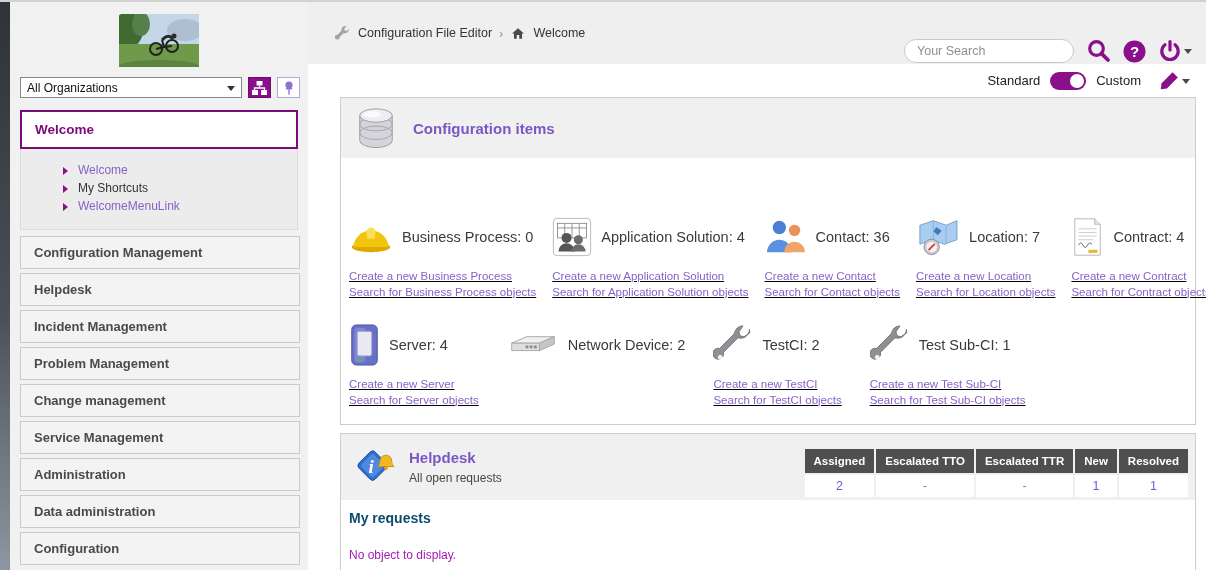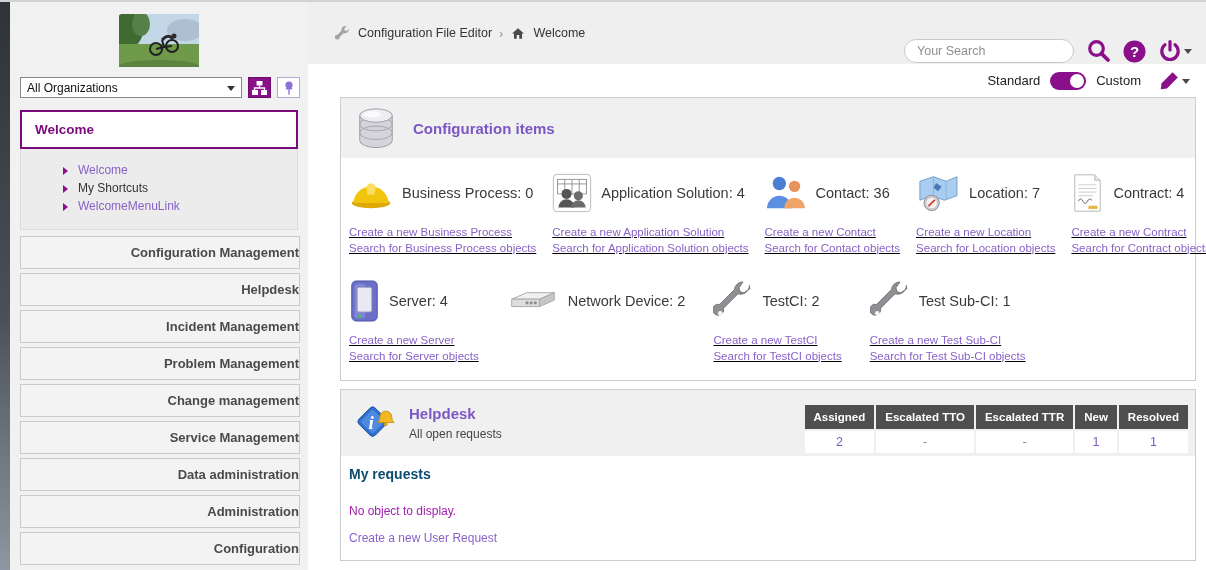--- a/index.html
+++ b/index.html
@@ -22,21 +22,21 @@
   .org-btn{background:#8a0f8a; border:1px solid #6d0b6d;}
   .pin-btn{background:#fff; border:1px solid #b4a6d6;}
 
   .welcome-box{margin:12px 10px 0 10px; background:#fff; border:2px solid #7a0b7a; padding:10px 0 10px 13px; color:#7a0b7a; font-weight:bold; font-size:13.5px; cursor:pointer;}
   .submenu{margin:0 10px; background:#ececec; border:1px solid #dcdcdc; border-top:none; padding:12px 0 14px 42px; font-size:12px;}
   .submenu .it{display:flex; align-items:center; gap:6px; line-height:18px; cursor:pointer;}
   .tri{width:0;height:0;border:4px solid transparent;border-left:5px solid #8a0f8a; margin-top:1px;}
   .sub-link{color:#8862c8;}
   .sub-plain{color:#333;}
 
-  .sections{margin:6px 8px 0 10px;text-align:right;}
+  .sections{margin:6px 8px 0 10px;}
   .section{background:#f3f3f3; border:1px solid #c9c9c9; padding:8px 0 8px 13px; font-weight:bold; font-size:13px; color:#4a4a4a; margin-bottom:4px; cursor:pointer;}
 
   
   .main{flex:1; display:flex; flex-direction:column; background:#fff; min-width:0;border-radius:9px;}
   .topbar{height:62px; background:#efefef; display:flex; align-items:center; padding:0 14px 0 26px; flex:0 0 auto;}
   .crumb{display:flex; align-items:center; gap:7px; font-size:12.5px; color:#333;}
   .crumb .gt{color:#9a9a9a; font-size:13px;}
   .crumb a{color:#333;}
   .search-zone{margin-left:auto; display:flex; align-items:flex-end; gap:12px;margin-top:34px;}
   .search-input{width:170px; height:24px; border:1px solid #c9c9c9; border-radius:12px; padding:0 12px; font-size:12.5px; color:#333; outline:none; font-family:"Liberation Sans",sans-serif;}
@@ -47,21 +47,21 @@
   .content{flex:1; padding:0 10px 0 32px; overflow:hidden;}
   .viewbar{height:33px; display:flex; justify-content:flex-end; align-items:center; gap:10px; padding-right:6px;}
   .viewbar .lbl{font-size:13px; color:#222;}
   .toggle{width:36px; height:18px; border-radius:9px; background:#8a0f8a; position:relative; cursor:pointer;}
   .toggle .knob{position:absolute; top:2px; right:2px; width:14px; height:14px; border-radius:50%; background:#fff;}
 
   .panel{border:1px solid #ccc; background:#fff;}
   .panel-header{background:#f0f0f0; display:flex; align-items:center; gap:14px; padding:8px 12px;}
   .panel-title{color:#7b57c5; font-weight:bold; font-size:15px;}
 
-  .ci-body{padding:12px 6px 6px 6px;}
+  .ci-body{padding:12px 6px 6px 6px;margin-top:44px;}
   .ci-row{display:flex; gap:16px; margin-bottom:22px; padding-left:2px;}
   .ci-cell{display:flex; flex-direction:column;}
   .ci-top{display:flex; align-items:center; gap:9px; min-height:46px;}
   .ci-text{font-size:14.5px; color:#3a3a3a; white-space:nowrap;}
   .ci-label::after{content:": ";}
   .ci-links{margin-top:9px; font-size:11.5px; line-height:1.35; white-space:nowrap;text-decoration:underline;}
   .ci-links a{color:#8862c8; display:block;}
 
   .panel2{margin-top:8px; position:relative;}
   .p2-header{background:#f0f0f0; height:66px; display:flex; align-items:center; gap:14px; padding:0 12px;}
@@ -143,22 +143,22 @@
       </div>
     </div>
 
     <div class="sections">
       <div class="section"><span>Configuration Management</span></div>
       <div class="section"><span>Helpdesk</span></div>
       <div class="section"><span>Incident Management</span></div>
       <div class="section"><span>Problem Management</span></div>
       <div class="section"><span>Change management</span></div>
       <div class="section"><span>Service Management</span></div>
+      <div class="section"><span>Administration</span></div>
       <div class="section"><span>Data administration</span></div>
-      <div class="section"><span>Administration</span></div>
       <div class="section"><span>Configuration</span></div>
     </div>
   </div>
 
   <div class="main">
 
     <div class="topbar">
       <div class="crumb">
         <svg width="17" height="17" viewBox="0 0 24 24">
           <path d="M21 6 a5.5 5.5 0 0 1 -7.2 5.2 L8 17 a3.4 3.4 0 1 1 -3.2 -3.2 L10.6 8 A5.5 5.5 0 0 1 17.8 1.6 l-3.4 3.2 0.7 2.9 2.9 0.7 3 -3.2z" fill="#a3a3a3"></path>

